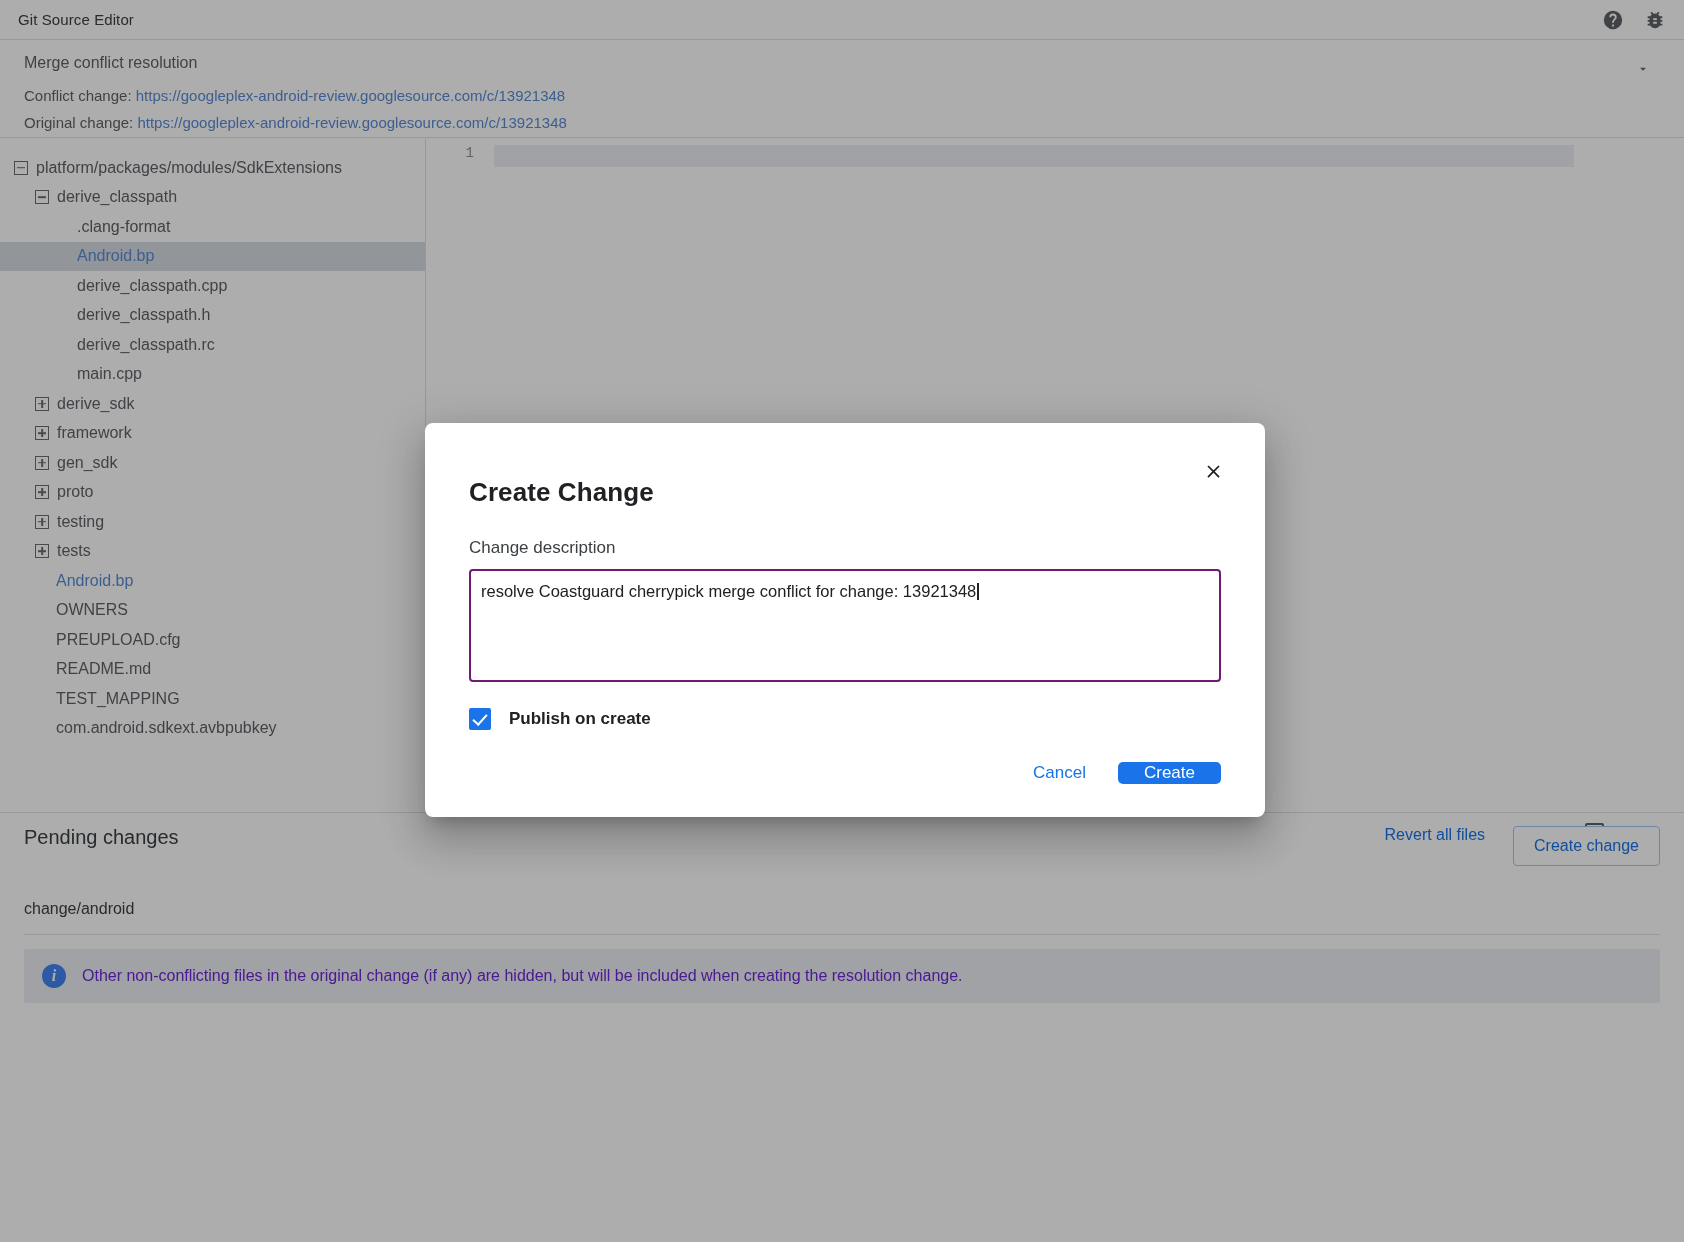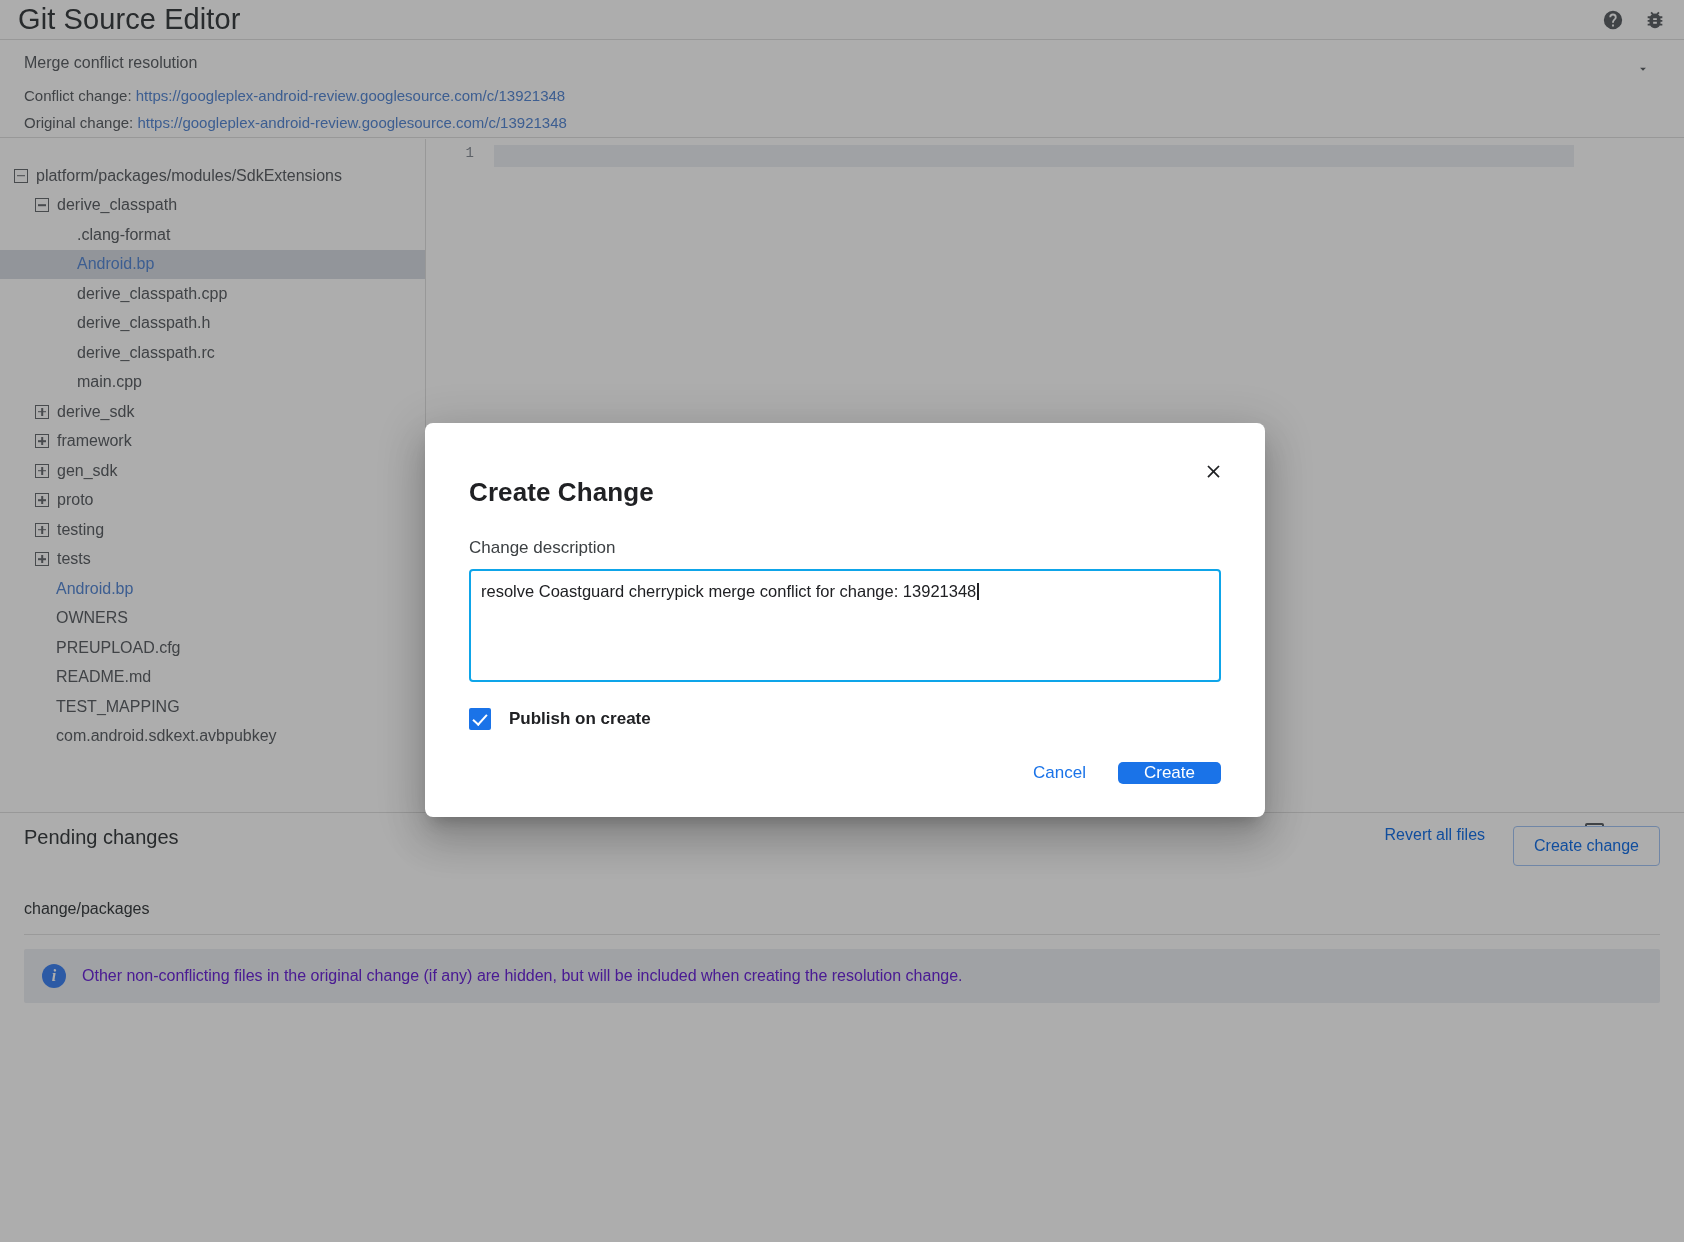--- a/index.html
+++ b/index.html
@@ -32,21 +32,21 @@
     position: absolute;
     top: 0; left: 0; right: 0;
     height: 40px;
     background: #ffffff;
     border-bottom: 1px solid #e0e0e0;
     display: flex;
     align-items: center;
     padding: 0 18px;
   }
   #app-title {
-    font-size: 29px;
+    font-size: 15px;
     color: #3c4043;
     letter-spacing: .1px;
   }
   .titlebar-spacer { flex: 1; }
   .titlebar-icons { display: flex; align-items: center; gap: 20px; }
   .ticon { width: 22px; height: 22px; display: block; color: #5f6368; }
   .ticon svg { width: 22px; height: 22px; display: block; fill: #5f6368; }
 
   
   #conflict-header {
@@ -84,21 +84,21 @@
   
   #main {
     position: absolute;
     top: 139px; left: 0; right: 0; bottom: 420px;
     display: flex;
     background: #ffffff;
   }
   #filetree {
     width: 426px;
     border-right: 1px solid #e0e0e0;
-    padding: 22px 0 0 0;
+    padding: 14px 0 0 0;
     overflow: hidden;
     flex: none;
   }
   .tree-row {
     display: flex;
     align-items: center;
     height: 29.5px;
     font-size: 16px;
     color: #5f6368;
     white-space: nowrap;
@@ -264,21 +264,21 @@
   }
   #modal-close svg { width: 21px; height: 21px; fill: #202124; display: block; }
   #desc-label {
     font-size: 17px;
     color: #3c4043;
     margin-top: 30px;
   }
   #desc-box {
     margin-top: 11px;
     height: 113px;
-    border: 2px solid #0ea5e9;
+    border: 2px solid #701a75;
     border-radius: 4px;
     padding: 9px 10px;
     font-size: 16.5px;
     color: #202124;
     position: relative;
     line-height: 22px;
     background: #ffffff;
     overflow: hidden;
   }
   #desc-caret {
@@ -470,21 +470,21 @@
     </div>
   </div>
 
   <div id="pending">
     <div id="pending-head">
       <div id="pending-title">Pending changes</div>
       <div class="flexspacer"></div>
       <div id="revert-all">Revert all files</div>
       <button id="create-change-btn">Create change</button>
     </div>
-    <div id="change-default">change/packages</div>
+    <div id="change-default">change/android</div>
     <div id="info-banner">
       <div id="info-icon">i</div>
       <div id="info-text">Other non-conflicting files in the original change (if any) are hidden, but will be included when creating the resolution change.</div>
     </div>
   </div>
 
 </div>
 
 <div id="scrim"></div>
 

